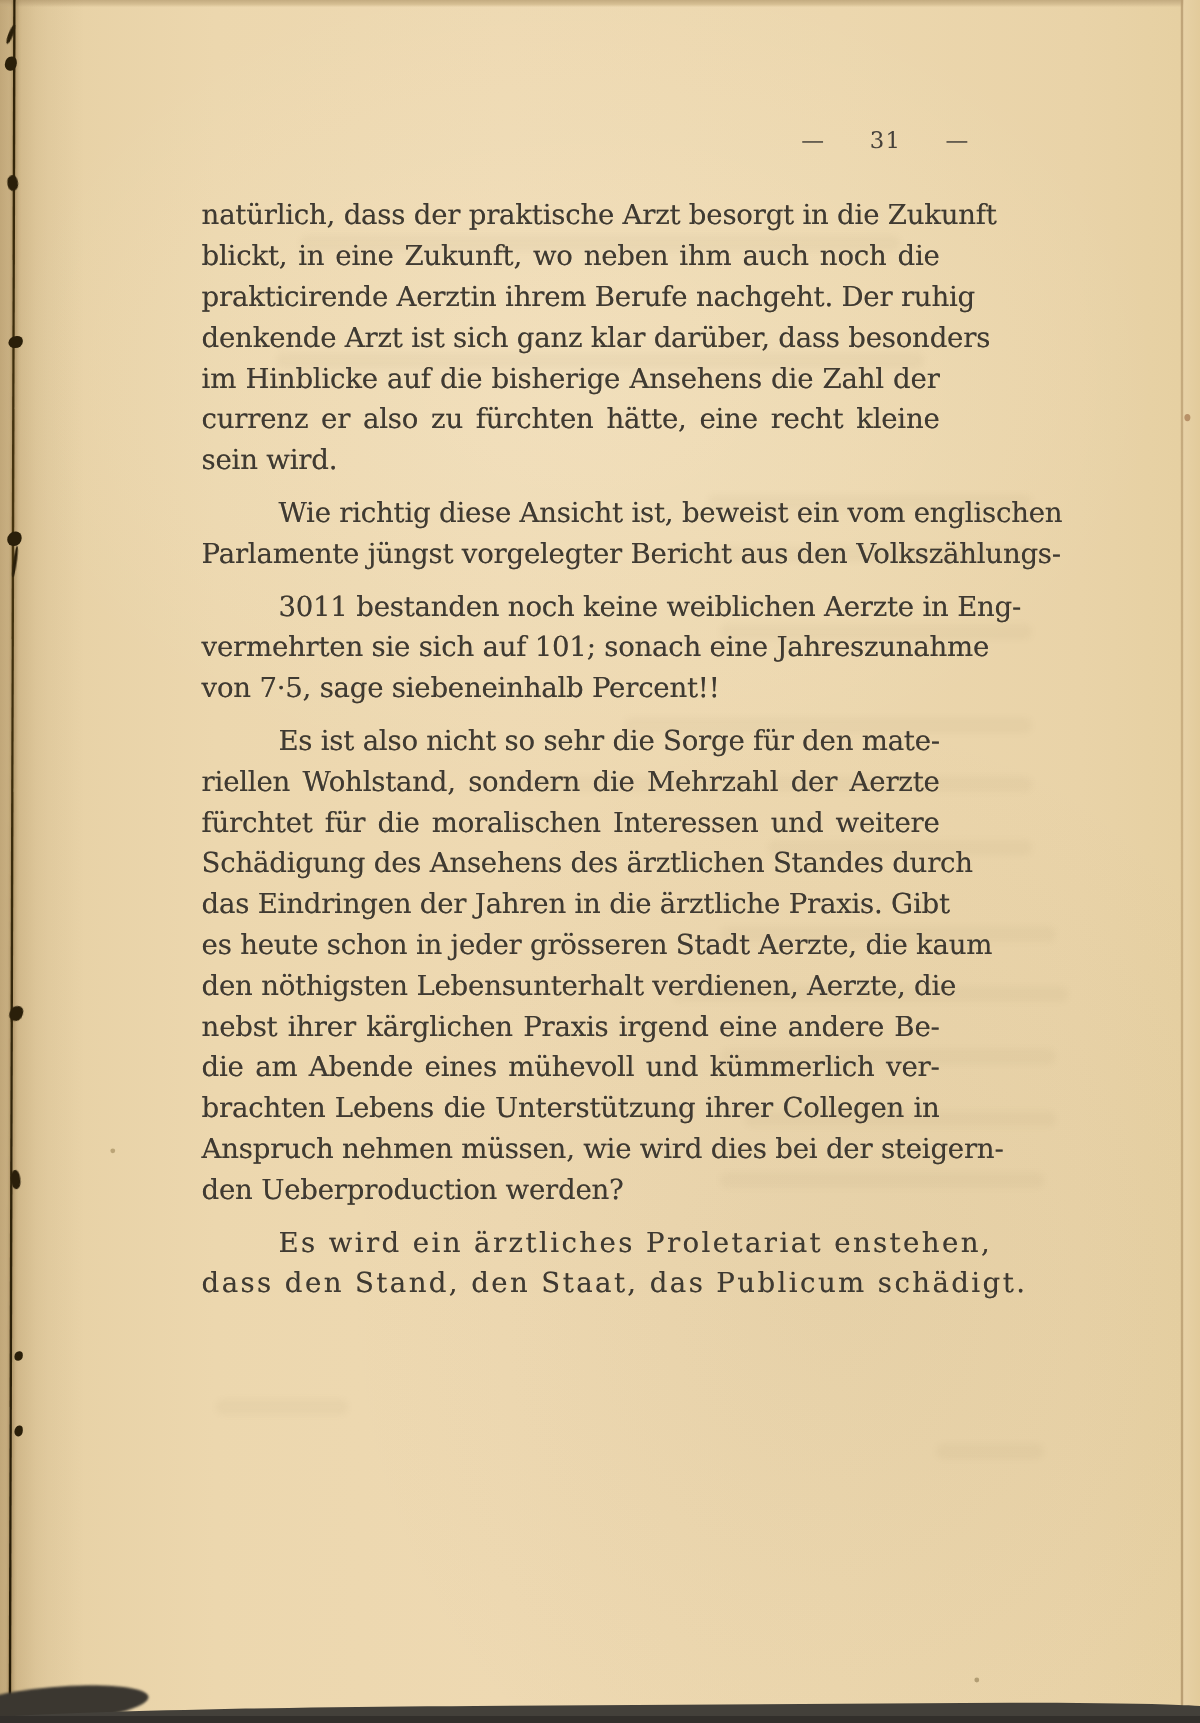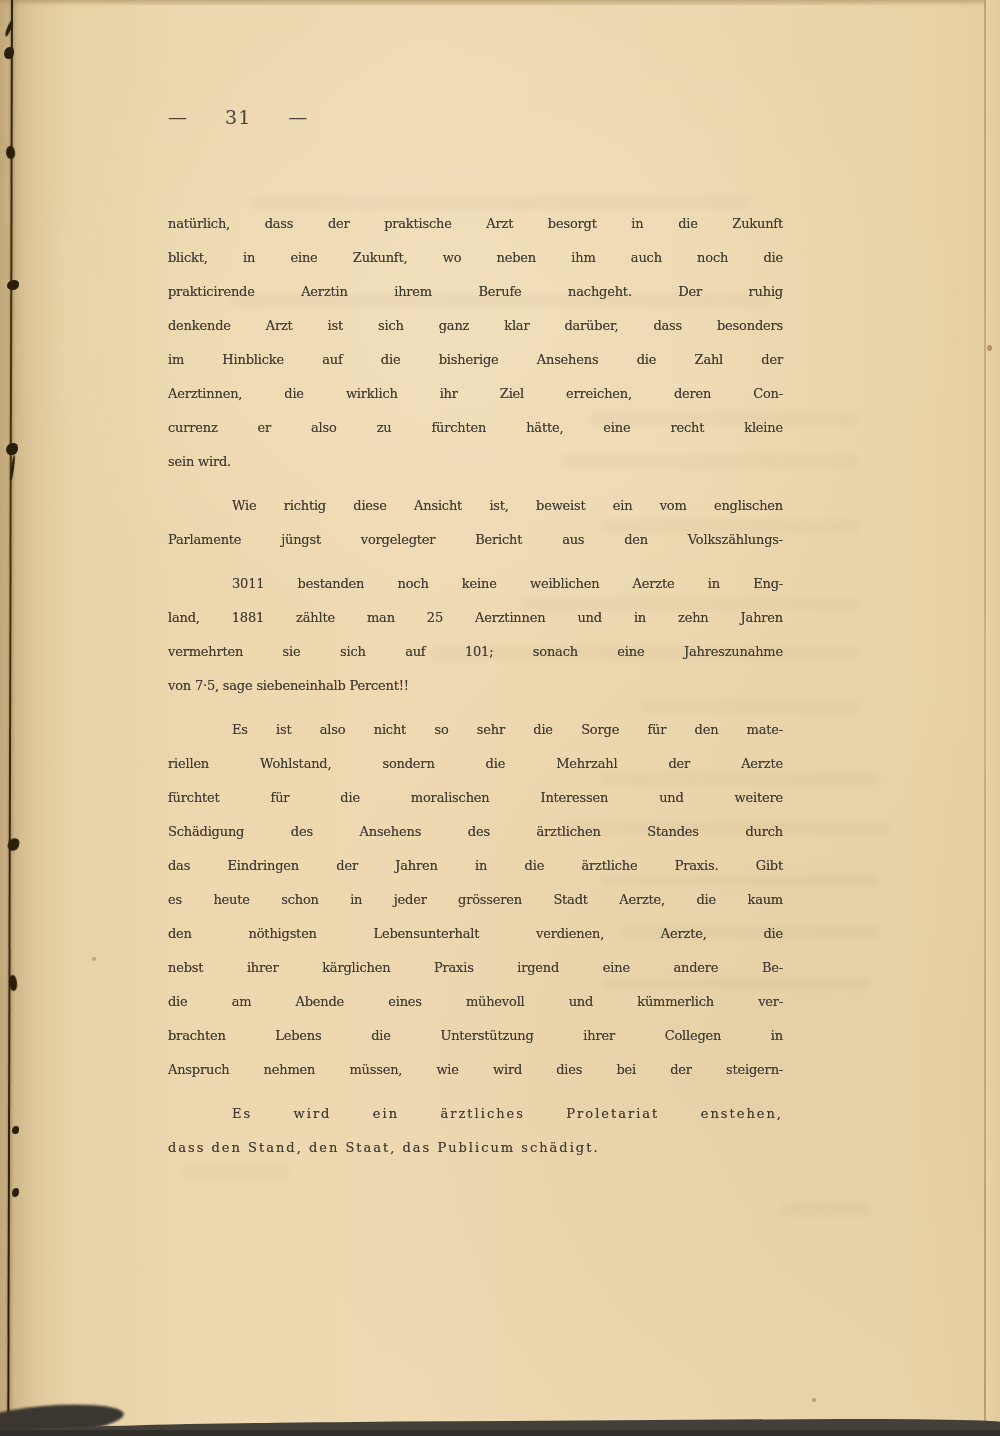--- a/index.html
+++ b/index.html
@@ -71,29 +71,28 @@
 
   
   .ghost {
     position: absolute; height: 13px; background: #8d7b52; opacity: 0.055;
     filter: blur(2.5px); border-radius: 6px;
   }
 
   
   .page-number {
     position: absolute; left: 168px; width: 640px; top: 106px;
-    text-align: left; font-size: 19px; color: #46413a;
+    text-align: right; font-size: 19px; color: #46413a;
     word-spacing: 30px; letter-spacing: 1px;
   }
   .textblock {
     position: absolute; left: 168px; top: 163px; width: 615px;
-    font-size: 13px; line-height: 34px; color: #3f3a32;
+    font-size: 23px; line-height: 34px; color: #3f3a32;
     letter-spacing: -0.2px;
     text-shadow: 0 0 0.5px rgba(58,52,40,0.55);
-    margin-top: 44px;
   }
   .para { margin: 0 0 10px 0; }
   .para.sp { letter-spacing: 2px; }
   .line {
     text-align: justify; text-align-last: justify; white-space: nowrap;
   }
   .line.ind { padding-left: 64px; }
   .line.end { text-align-last: left; }
 </style>
 </head>
@@ -142,49 +141,48 @@
   <div class="page-number">— 31 —</div>
 
   <div class="textblock" style="color: rgb(63, 58, 50);">
 
     <div class="para">
       <div class="line">natürlich, dass der praktische Arzt besorgt in die Zukunft</div>
       <div class="line">blickt, in eine Zukunft, wo neben ihm auch noch die</div>
       <div class="line">prakticirende Aerztin ihrem Berufe nachgeht. Der ruhig</div>
       <div class="line">denkende Arzt ist sich ganz klar darüber, dass besonders</div>
       <div class="line">im Hinblicke auf die bisherige Ansehens die Zahl der</div>
-      <div class="line">Aerztinnen, die wirklich ihr Ziel erreichen, deren Con-</div>
       <div class="line">currenz er also zu fürchten hätte, eine recht kleine</div>
       <div class="line end">sein wird.</div>
     </div>
 
     <div class="para">
       <div class="line ind">Wie richtig diese Ansicht ist, beweist ein vom englischen</div>
       <div class="line">Parlamente jüngst vorgelegter Bericht aus den Volkszählungs-</div>
     </div>
 
     <div class="para">
       <div class="line ind">3011 bestanden noch keine weiblichen Aerzte in Eng-</div>
-      <div class="line">land, 1881 zählte man 25 Aerztinnen und in zehn Jahren</div>
       <div class="line">vermehrten sie sich auf 101; sonach eine Jahreszunahme</div>
       <div class="line end">von 7·5, sage siebeneinhalb Percent!!</div>
     </div>
 
     <div class="para">
       <div class="line ind">Es ist also nicht so sehr die Sorge für den mate-</div>
       <div class="line">riellen Wohlstand, sondern die Mehrzahl der Aerzte</div>
       <div class="line">fürchtet für die moralischen Interessen und weitere</div>
       <div class="line">Schädigung des Ansehens des ärztlichen Standes durch</div>
       <div class="line">das Eindringen der Jahren in die ärztliche Praxis. Gibt</div>
       <div class="line">es heute schon in jeder grösseren Stadt Aerzte, die kaum</div>
       <div class="line">den nöthigsten Lebensunterhalt verdienen, Aerzte, die</div>
       <div class="line">nebst ihrer kärglichen Praxis irgend eine andere Be-</div>
       <div class="line">die am Abende eines mühevoll und kümmerlich ver-</div>
       <div class="line">brachten Lebens die Unterstützung ihrer Collegen in</div>
       <div class="line">Anspruch nehmen müssen, wie wird dies bei der steigern-</div>
+      <div class="line end">den Ueberproduction werden?</div>
     </div>
 
     <div class="para sp">
       <div class="line ind">Es wird ein ärztliches Proletariat enstehen,</div>
       <div class="line end">dass den Stand, den Staat, das Publicum schädigt.</div>
     </div>
 
   </div>
 
   <div class="bottom-bump"></div>

